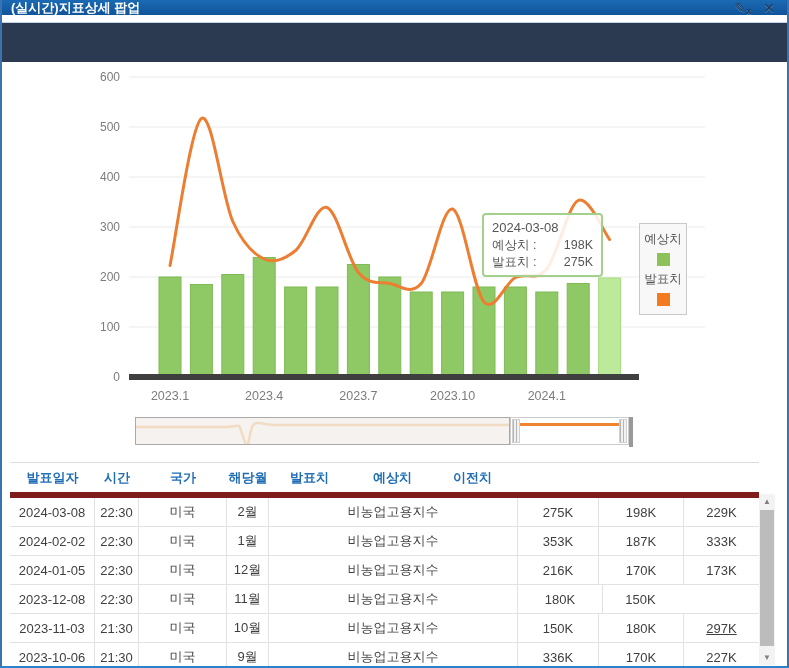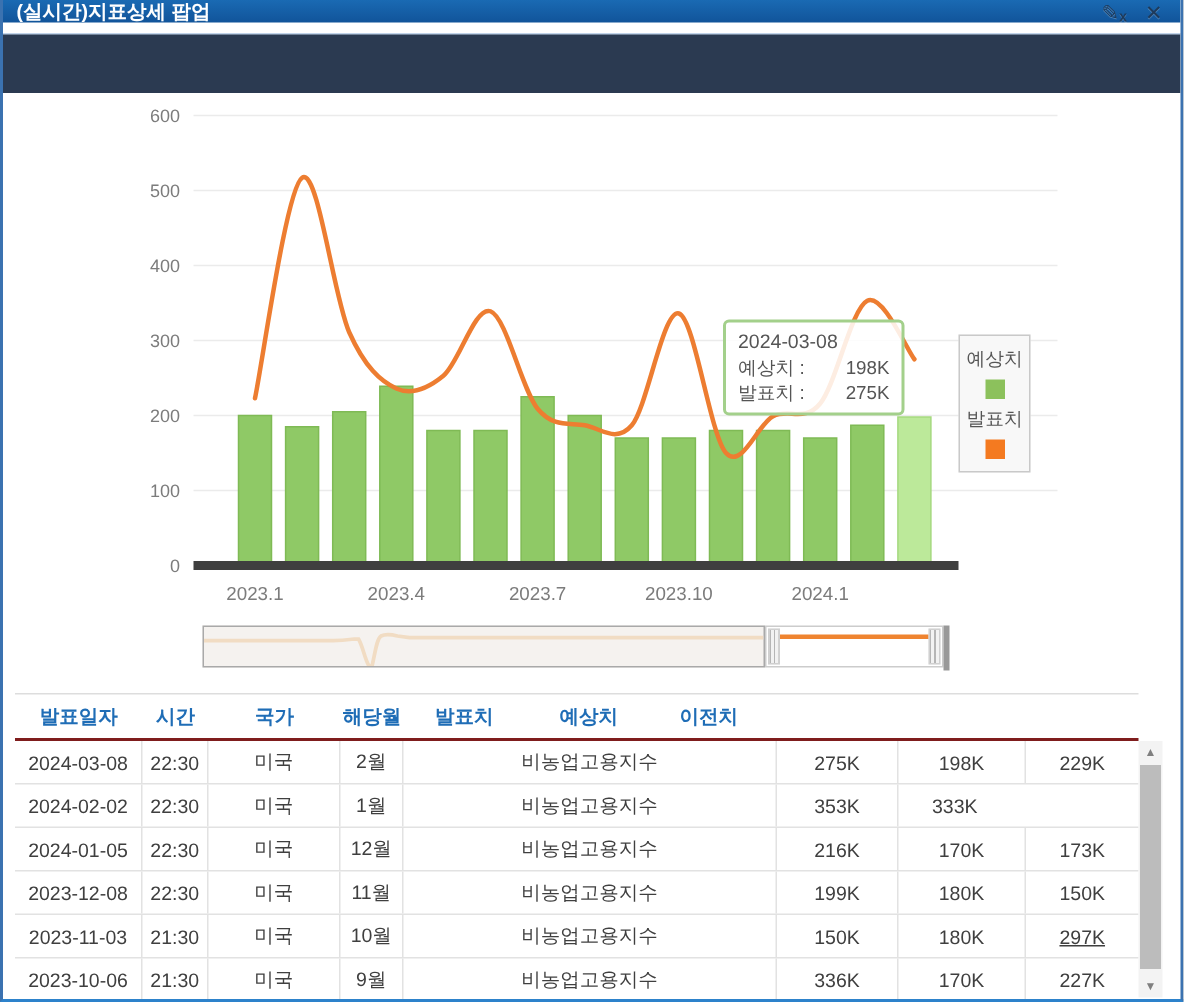--- a/index.html
+++ b/index.html
@@ -29,21 +29,21 @@
   #nav-bg{position:absolute;left:0;top:0;width:375px;height:28px;background:#f5f2ef;border:1px solid #a9a9a9;box-sizing:border-box;}
   #nav-sel{position:absolute;left:375px;top:0;width:119px;height:28px;background:#ffffff;border:1px solid #cccccc;box-sizing:border-box;}
   #nav-sel .nav-line{position:absolute;left:2px;right:2px;top:5px;height:3px;background:#ef8430;}
   .nav-grip{position:absolute;top:1px;bottom:1px;width:8px;background:#f2f2f2;
             background-image:repeating-linear-gradient(90deg,#b5b5b5 0 1px,transparent 1px 3px);border:1px solid #d0d0d0;box-sizing:border-box;}
   #nav-grip-left{left:1px;}
   #nav-grip-right{right:1px;}
   #nav-cap{position:absolute;left:494px;top:0;width:4px;height:30px;background:#999999;}
   
   #table{position:absolute;left:8px;top:462px;width:749px;}
-  #table-header{display:flex;height:29px;align-items:center;border-top:1px solid #dddddd;border-bottom:2px solid #7f1d1d;box-sizing:content-box;}
+  #table-header{display:flex;height:29px;align-items:center;border-top:1px solid #dddddd;border-bottom:6px solid #7f1d1d;box-sizing:content-box;}
   .th{font-size:13px;font-weight:bold;color:#1f6db6;text-align:center;}
   .tr{display:flex;height:28px;align-items:center;border-bottom:1px solid #e2e2e2;}
   .td{font-size:13px;color:#3f3f3f;text-align:center;border-right:1px solid #e2e2e2;height:100%;
       display:flex;align-items:center;justify-content:center;box-sizing:border-box;}
   .td:last-child{border-right:none;}
   
   #scrollbar{position:absolute;left:757px;top:494px;width:16px;height:171px;background:#f3f3f3;}
   .sb-btn{position:absolute;left:0;width:16px;height:15px;display:flex;align-items:center;justify-content:center;
           color:#7f7f7f;font-size:8px;cursor:pointer;}
   #sb-up{top:0;}
@@ -158,39 +158,39 @@
           <div class="td" style="width: 85px;">198K</div>
           <div class="td" style="width: 75px; text-align: right;">229K</div>
         </div>
         <div class="tr">
           <div class="td" style="width: 85px;">2024-02-02</div>
           <div class="td" style="width: 44px;">22:30</div>
           <div class="td" style="width: 88px;">미국</div>
           <div class="td" style="width: 42px;">1월</div>
           <div class="td" style="width: 249px;">비농업고용지수</div>
           <div class="td" style="width: 81px;">353K</div>
+          <div class="td" style="width: 85px;">187K</div>
           <div class="td" style="width: 75px;">333K</div>
         </div>
         <div class="tr">
           <div class="td" style="width: 85px;">2024-01-05</div>
           <div class="td" style="width: 44px;">22:30</div>
           <div class="td" style="width: 88px;">미국</div>
           <div class="td" style="width: 42px;">12월</div>
           <div class="td" style="width: 249px;">비농업고용지수</div>
           <div class="td" style="width: 81px;">216K</div>
           <div class="td" style="width: 85px;">170K</div>
           <div class="td" style="width: 75px;">173K</div>
         </div>
         <div class="tr">
           <div class="td" style="width: 85px;">2023-12-08</div>
           <div class="td" style="width: 44px;">22:30</div>
           <div class="td" style="width: 88px;">미국</div>
           <div class="td" style="width: 42px;">11월</div>
           <div class="td" style="width: 249px;">비농업고용지수</div>
-          <div class="td" style="width: 81px;">199K</div>
           <div class="td" style="width: 85px;">180K</div>
           <div class="td" style="width: 75px;">150K</div>
         </div>
         <div class="tr">
           <div class="td" style="width: 85px;">2023-11-03</div>
           <div class="td" style="width: 44px;">21:30</div>
           <div class="td" style="width: 88px;">미국</div>
           <div class="td" style="width: 42px;">10월</div>
           <div class="td" style="width: 249px;">비농업고용지수</div>
           <div class="td" style="width: 81px;">150K</div>

